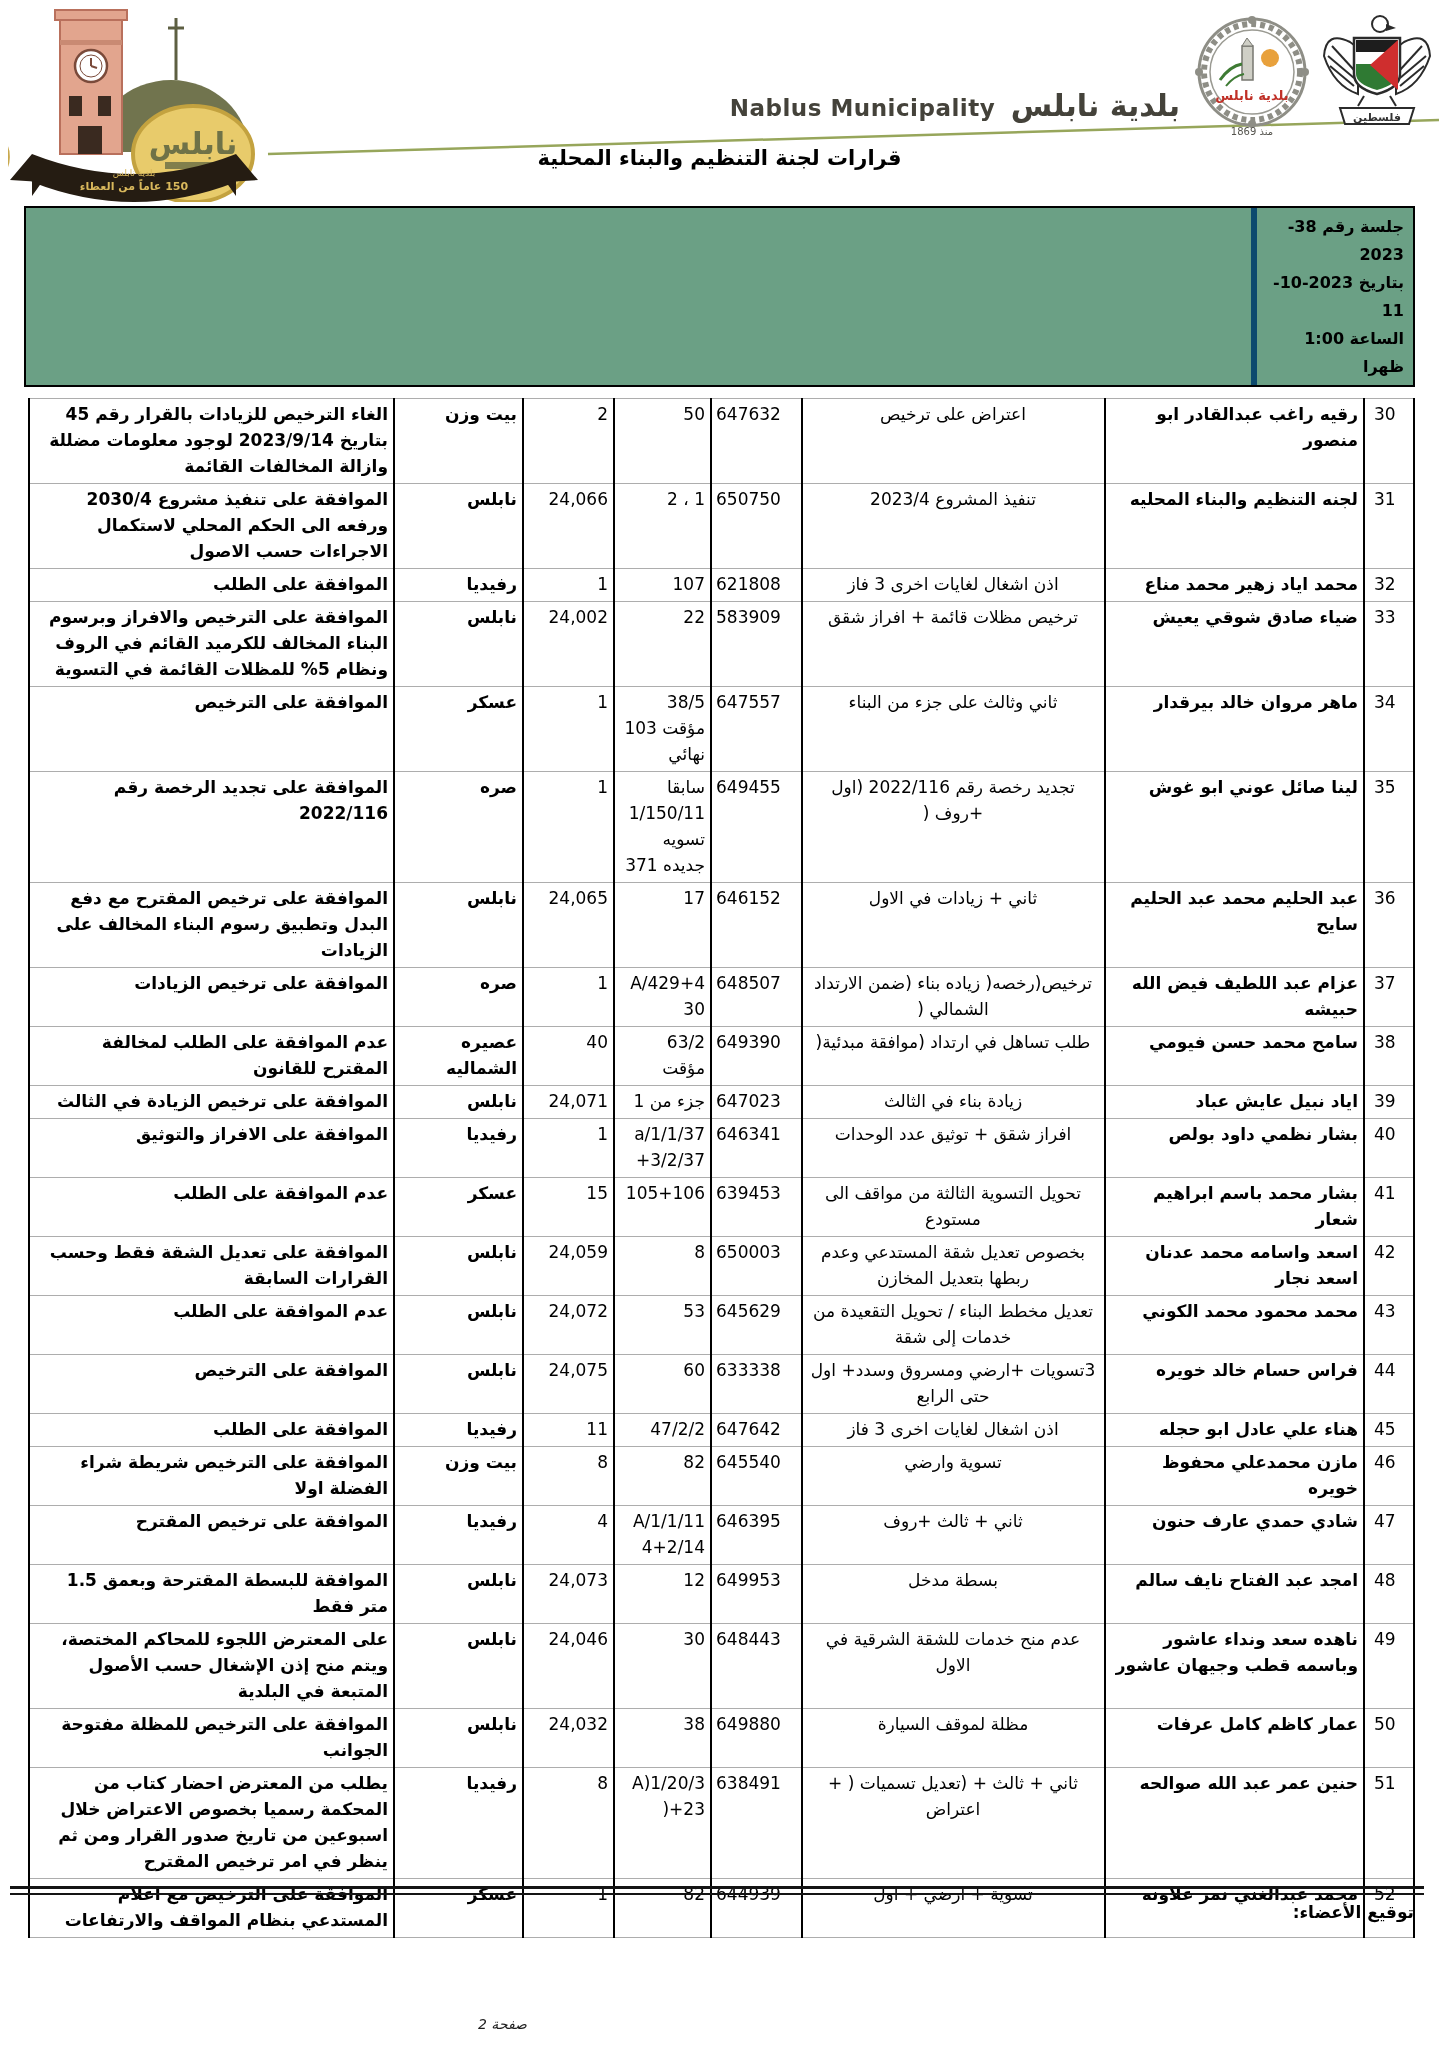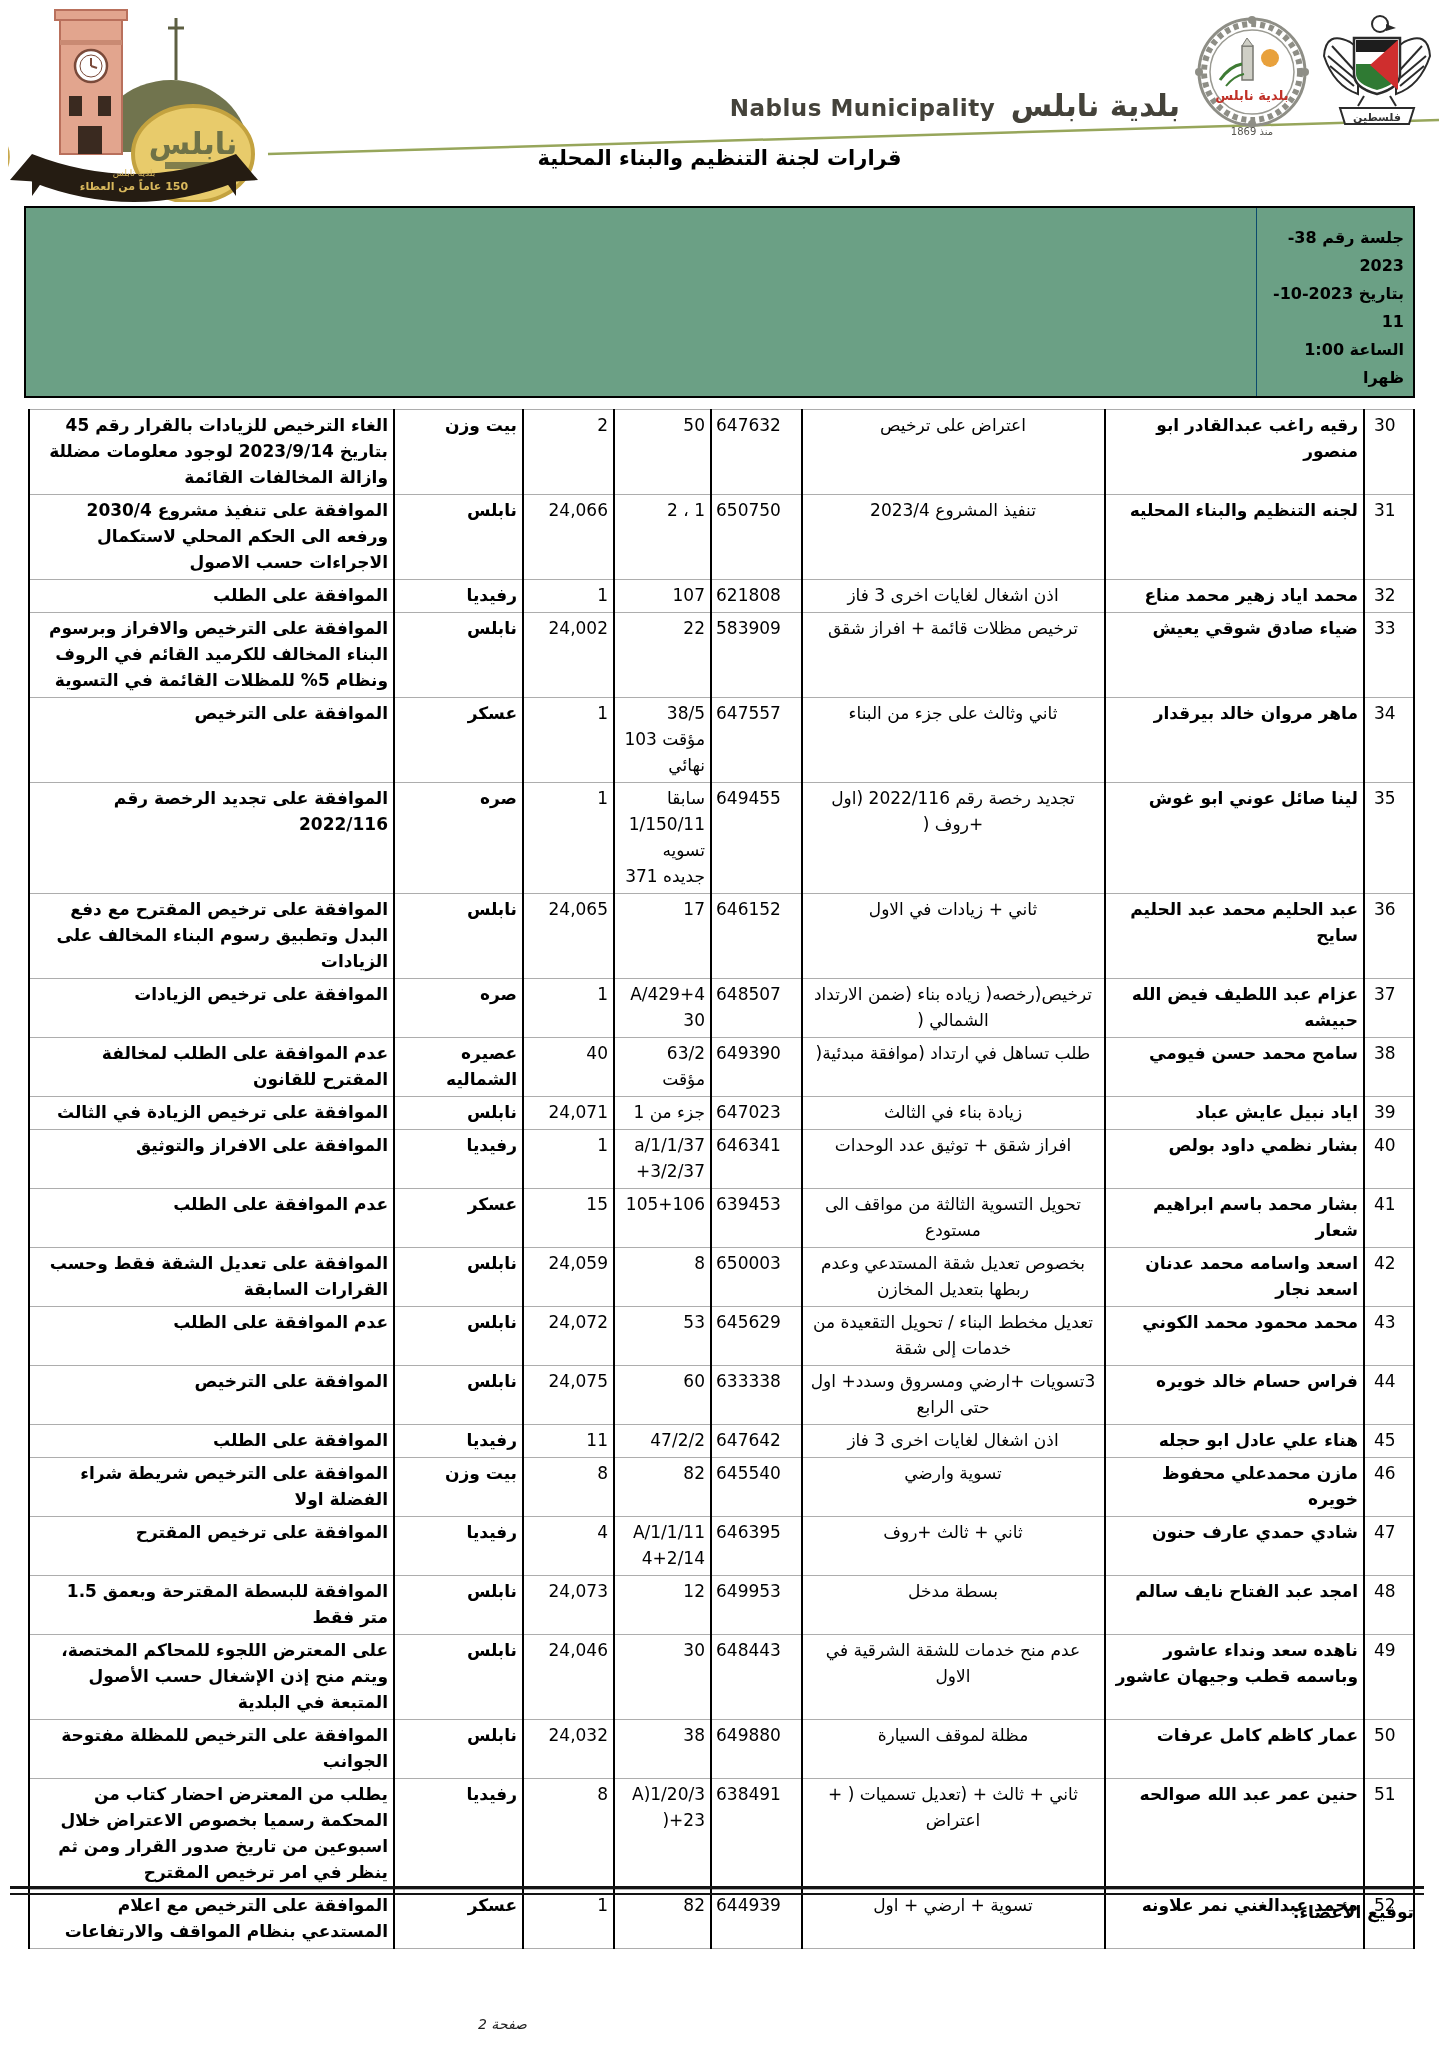--- a/index.html
+++ b/index.html
@@ -25,22 +25,22 @@
     position:absolute;top:146px;left:0;width:100%;text-align:center;
     font-size:21px;font-weight:bold;
   }
   
   .session-bar{
     display:flex;flex-direction:row;
     margin:0 24px;min-height:96px;
     border:2px solid #000;background:#6BA085;
   }
   .session-meta{
-    width:143px;flex:0 0 143px;border-left:1px solid #0c4a6e;
-    padding:16px 9px 4px 4px;
+    width:143px;flex:0 0 143px;border-left:6px solid #0c4a6e;
+    padding:5px 9px 4px 4px;
     font-size:16px;font-weight:bold;line-height:28px;text-align:right;
   }
   .session-members{
     flex:1;padding:5px 16px 4px 16px;
     font-size:16px;font-weight:bold;line-height:29px;text-align:right;
   }
   
   table.decisions{
     border-collapse:collapse;table-layout:fixed;
     width:1385px;margin:11px 24px 0 30px;

